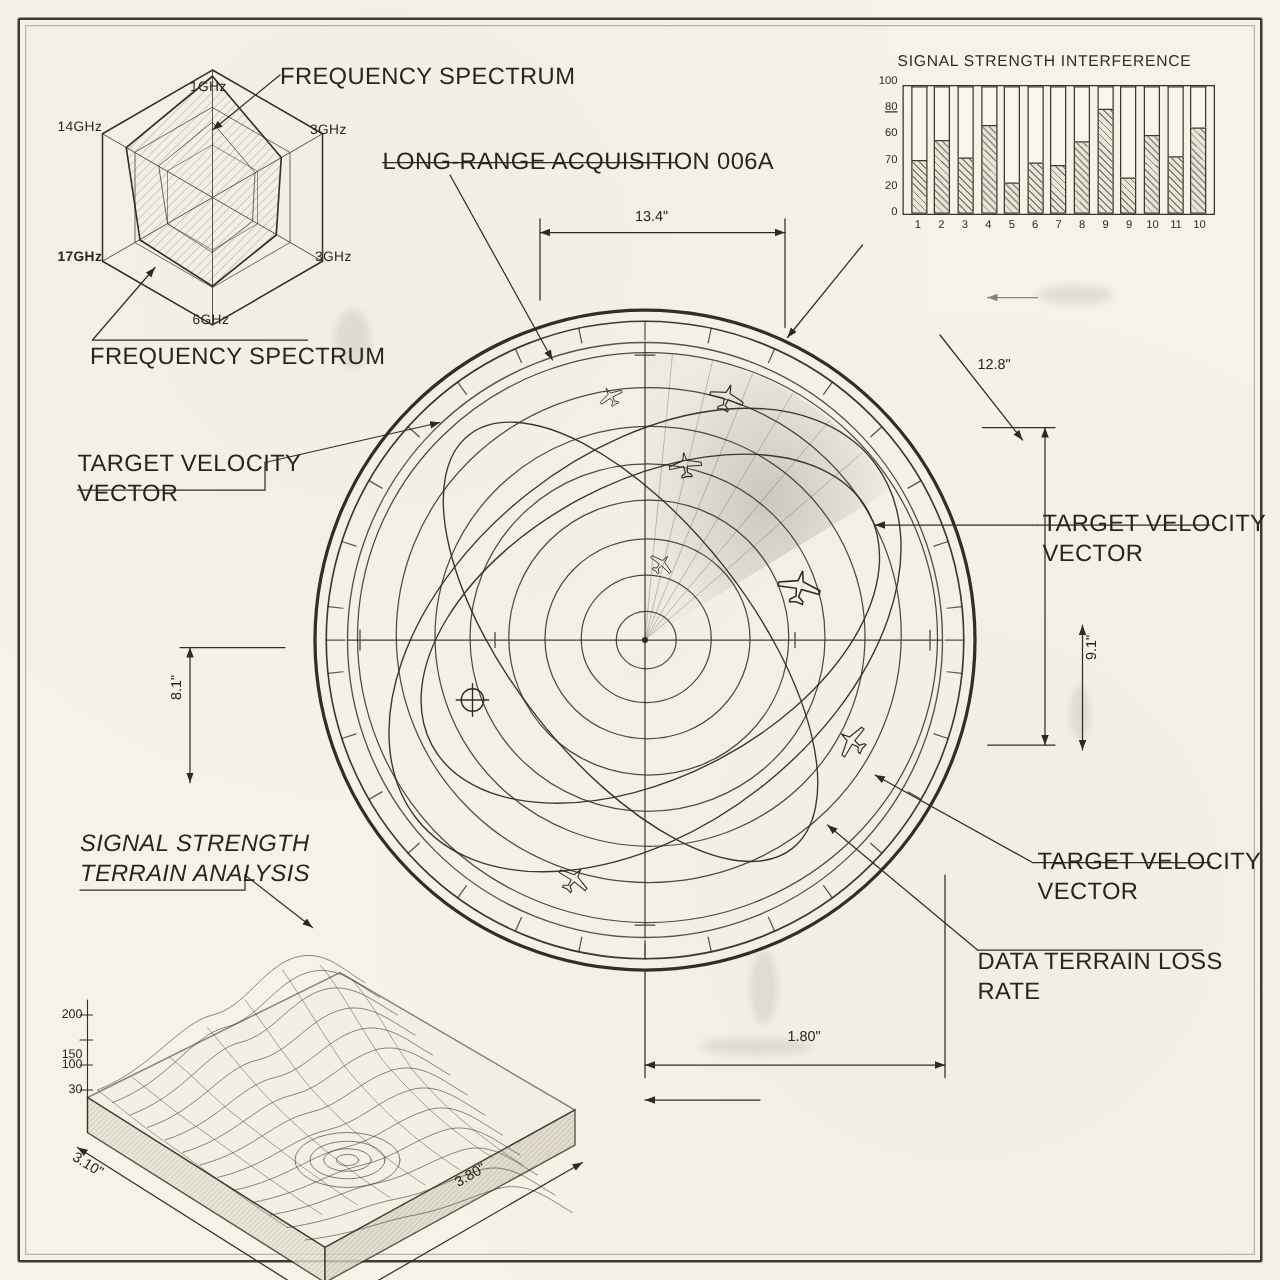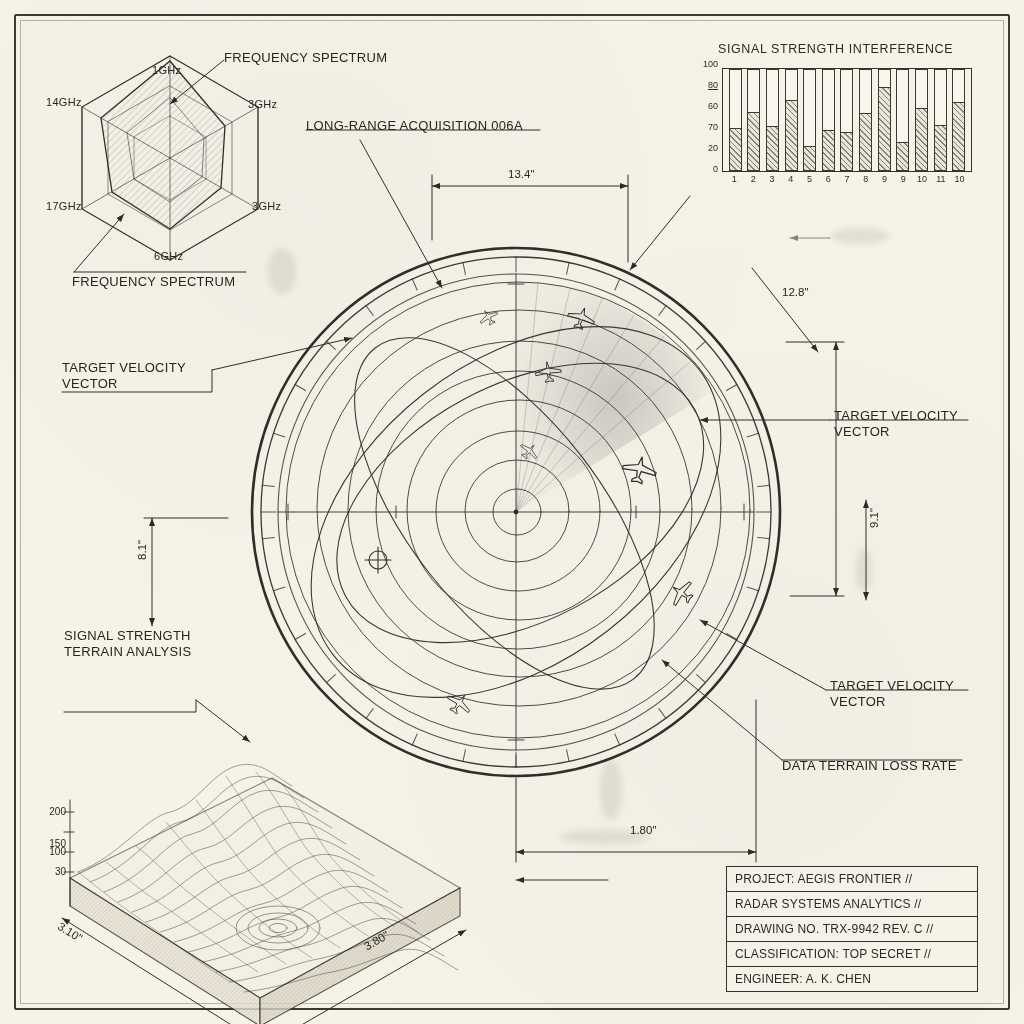--- a/index.html
+++ b/index.html
@@ -23,21 +23,21 @@
     box-sizing:border-box;
   }
   .border-inner{
     position:absolute;left:20px;top:20px;right:20px;bottom:20px;
     border:1px solid rgba(58,58,51,0.35);
     box-sizing:border-box;
   }
   svg.layer{position:absolute;left:0;top:0;width:1024px;height:1024px;}
   .lbl{
     position:absolute;
-    font-size:13px;
+    font-size:19px;
     letter-spacing:0.3px;
     color:#26261f;
     white-space:pre-line;
     line-height:1.25;
   }
   .lbl.sm{font-size:11px;}
   .dim{
     position:absolute;font-size:11.5px;color:#26261f;
   }
   
@@ -450,36 +450,36 @@
   <div class="lbl" style="left:224px;top:50px;">FREQUENCY SPECTRUM</div>
   <div class="lbl" style="left:72px;top:274px;">FREQUENCY SPECTRUM</div>
   <div class="lbl" style="left:306px;top:118px;">LONG-RANGE ACQUISITION 006A</div>
   <div class="lbl" style="left:62px;top:360px;">TARGET VELOCITY
 VECTOR</div>
   <div class="lbl" style="left:834px;top:408px;">TARGET VELOCITY
 VECTOR</div>
   <div class="lbl" style="left:830px;top:678px;">TARGET VELOCITY
 VECTOR</div>
   <div class="lbl" style="left:782px;top:758px;">DATA TERRAIN LOSS RATE</div>
-  <div class="lbl" style="left:64px;top:628px;">SIGNAL STRENGTH
+  <div class="lbl" style="left:64px;top:664px;font-style:italic;">SIGNAL STRENGTH
 TERRAIN ANALYSIS</div>
 
   <div class="dim" style="left:508px;top:168px;">13.4"</div>
   <div class="dim" style="left:782px;top:286px;">12.8"</div>
   <div class="dim" style="left:868px;top:528px;transform:rotate(-90deg);transform-origin:left top;">9.1"</div>
   <div class="dim" style="left:136px;top:560px;transform:rotate(-90deg);transform-origin:left top;">8.1"</div>
   <div class="dim" style="left:630px;top:824px;">1.80"</div>
   <div class="dim" style="left:62px;top:920px;transform:rotate(32deg);transform-origin:left top;">3.10"</div>
   <div class="dim" style="left:362px;top:942px;transform:rotate(-30deg);transform-origin:left top;">3.80"</div>
 
   <div class="lbl sm" style="left:152px;top:42px;margin-top:22px;">1GHz</div>
   <div class="lbl sm" style="left:248px;top:98px;">3GHz</div>
   <div class="lbl sm" style="left:252px;top:200px;">3GHz</div>
   <div class="lbl sm" style="left:154px;top:250px;">6GHz</div>
-  <div class="lbl sm" style="left:46px;top:200px;">17GHz</div>
+  <div class="lbl sm" style="left:46px;top:200px;font-weight:bold;">17GHz</div>
   <div class="lbl sm" style="left:46px;top:96px;">14GHz</div>
 
   <div class="tlegend" style="left:36px;top:806px;">200</div>
   <div class="tlegend" style="left:36px;top:826px;margin-top:12px;">150</div>
   <div class="tlegend" style="left:36px;top:846px;">100</div>
   <div class="tlegend" style="left:36px;top:866px;">30</div>
 
   <div id="barpanel">
     <div class="ptitle">SIGNAL STRENGTH  INTERFERENCE</div>
     <div class="yax">
@@ -554,21 +554,14 @@
         <span>7</span>
         <span>8</span>
         <span>9</span>
         <span>9</span>
         <span>10</span>
         <span>11</span>
         <span>10</span>
       </div>
   </div>
 
-  <div id="titleblock">
-    <div class="row">PROJECT: AEGIS FRONTIER //</div>
-    <div class="row">RADAR SYSTEMS ANALYTICS //</div>
-    <div class="row">DRAWING NO. TRX-9942    REV. C //</div>
-    <div class="row">CLASSIFICATION: TOP SECRET //</div>
-    <div class="row">ENGINEER: A. K. CHEN</div>
-  </div>
 
 </div>
 
 </body></html>

